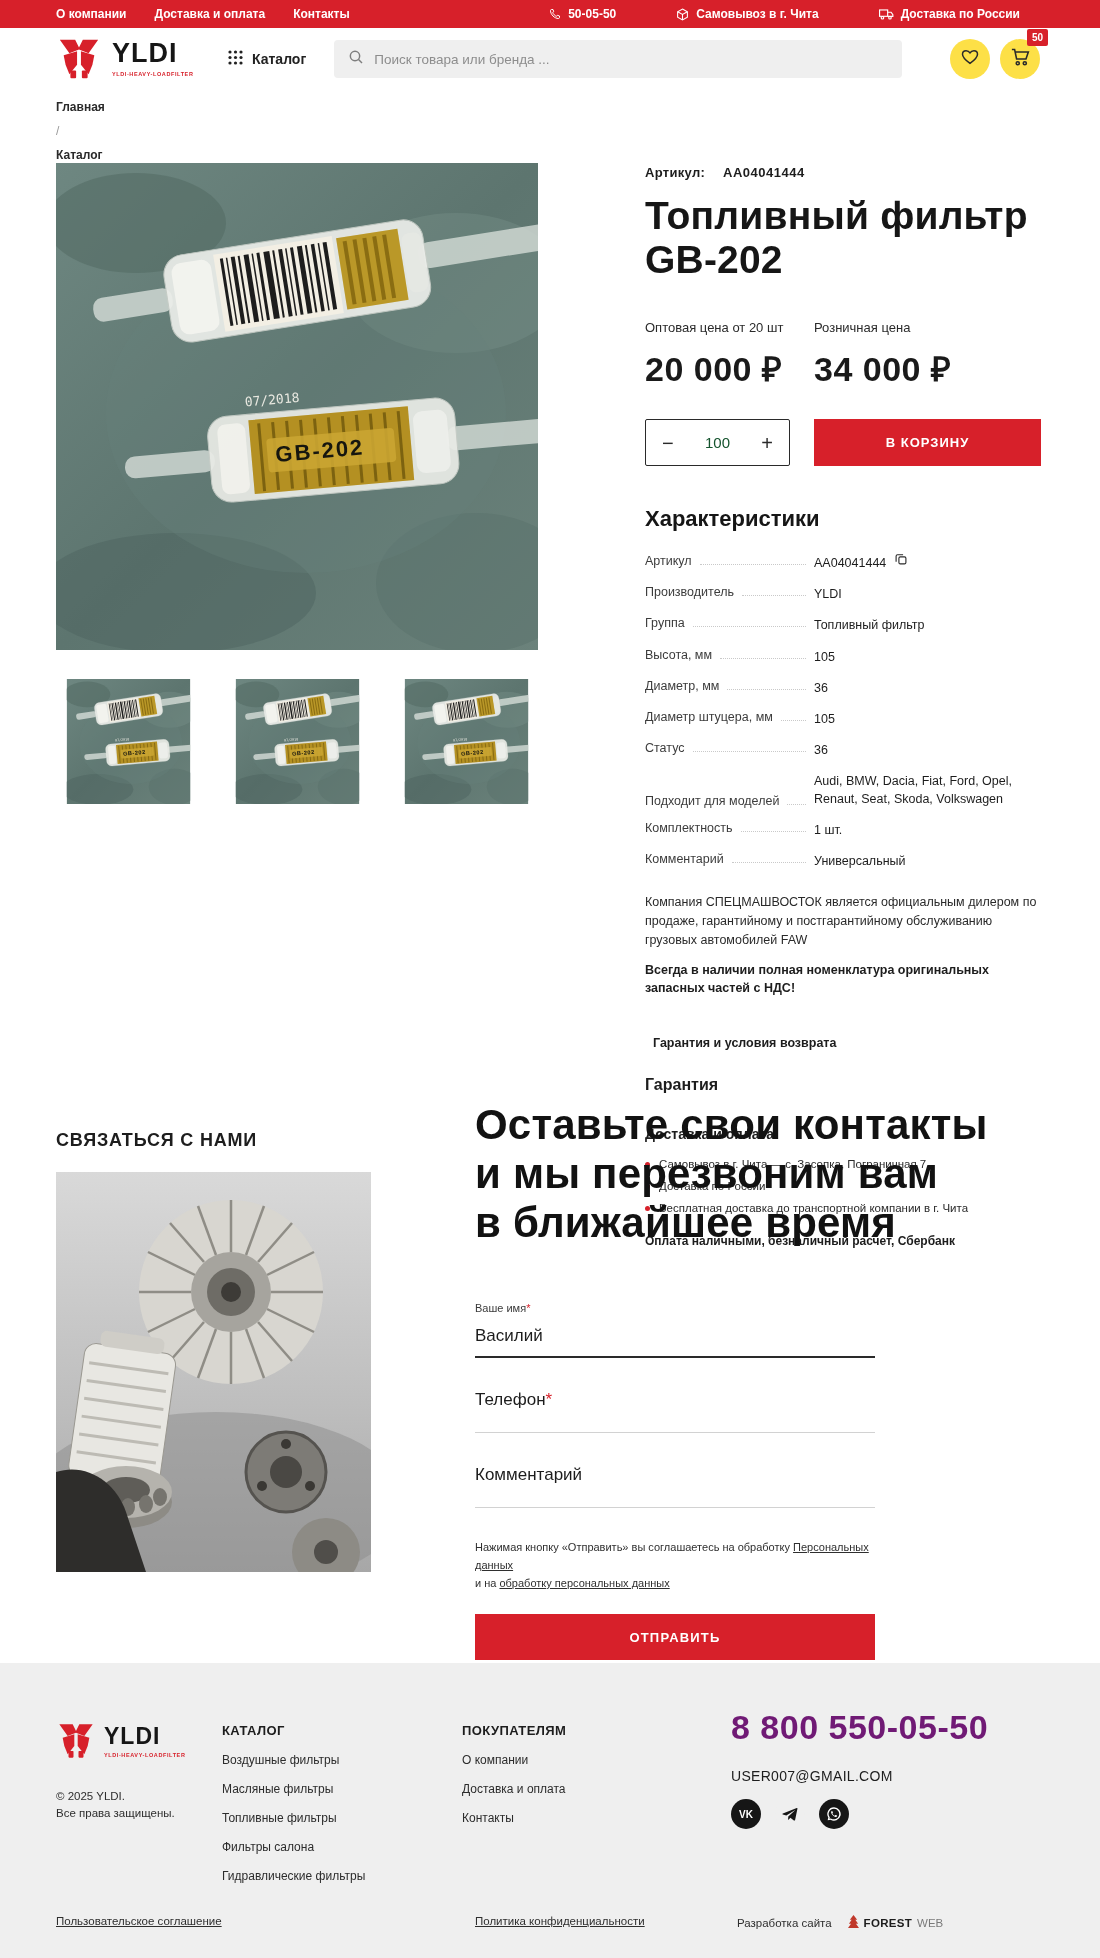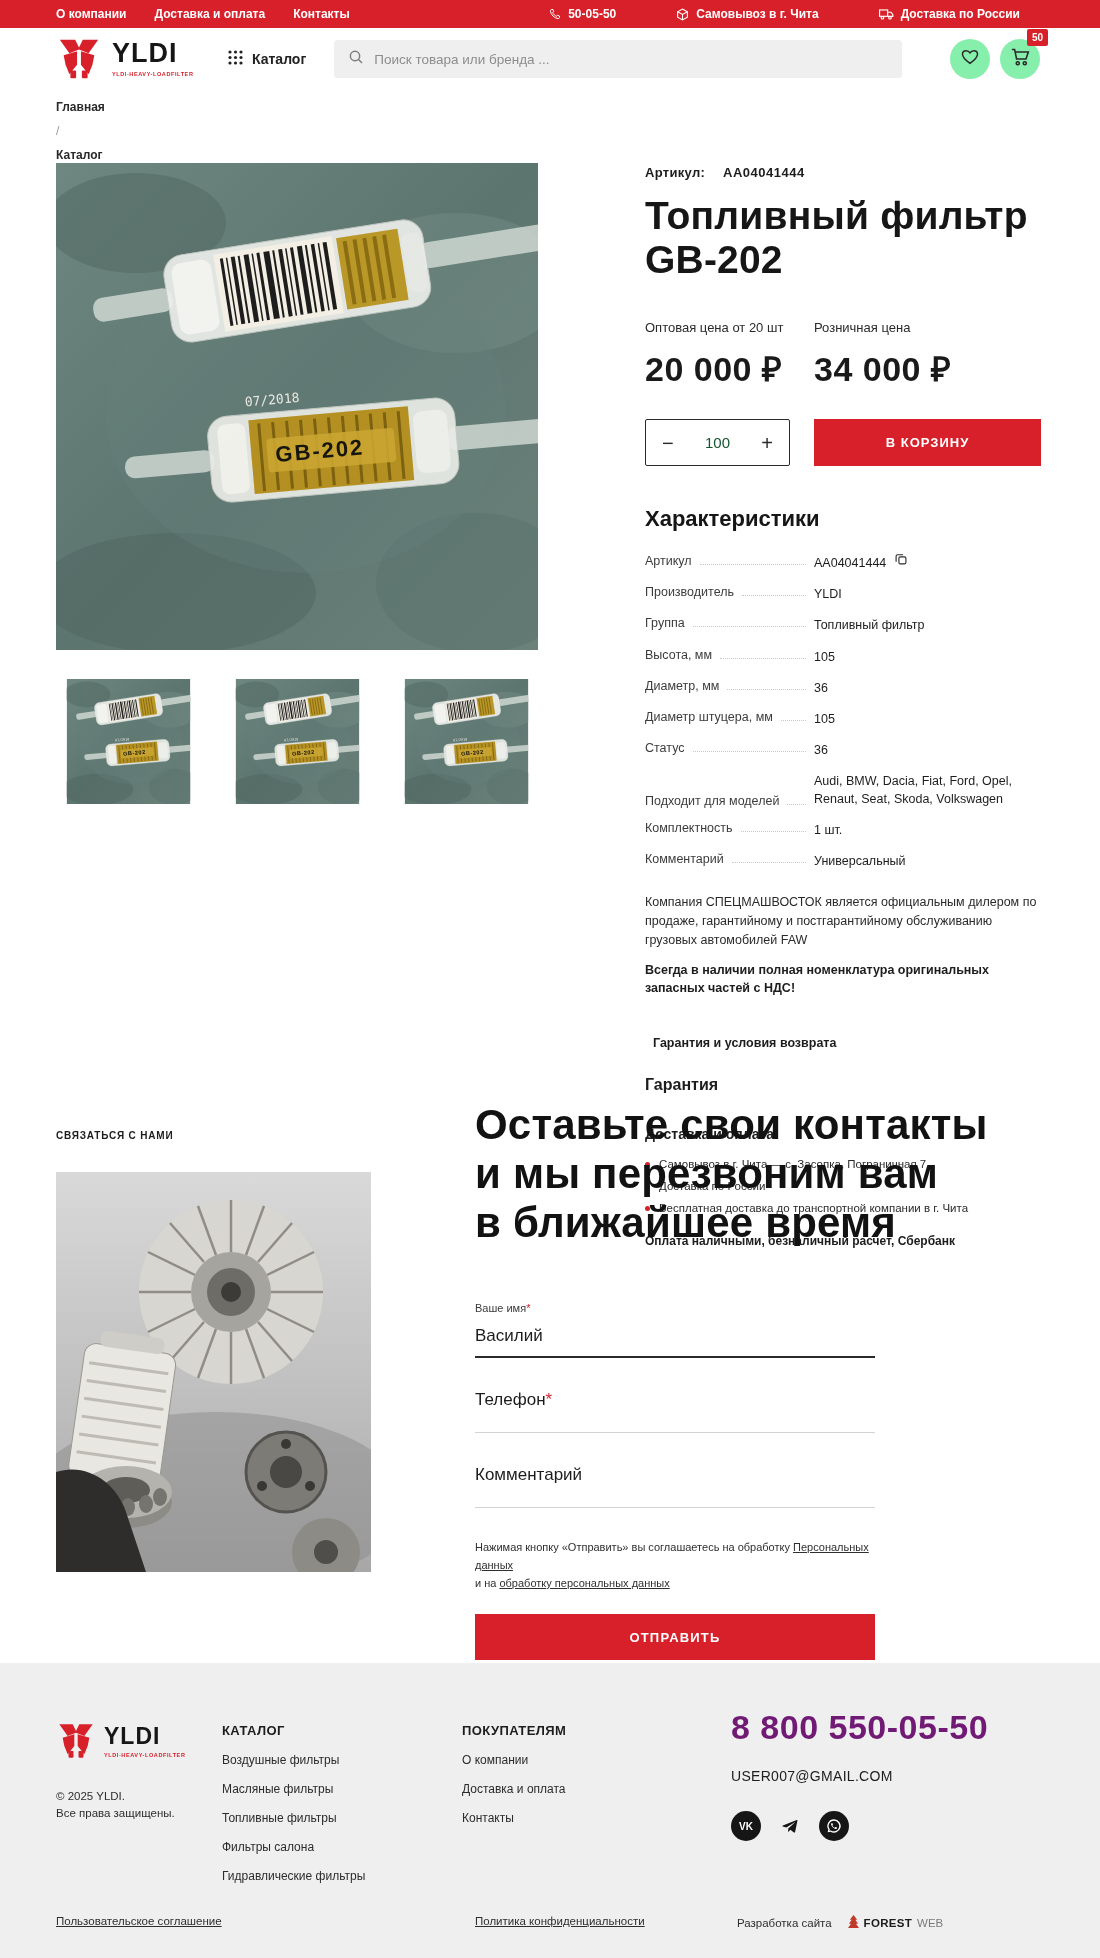--- a/index.html
+++ b/index.html
@@ -28,21 +28,21 @@
   .logo-word { font-size:27px; font-weight:700; letter-spacing:1px; color:#161616; line-height:1; }
   .logo-sub { font-size:5.5px; letter-spacing:.6px; color:#d7202a; margin-top:4px; font-weight:700; }
   .catalog-btn { display:flex; align-items:center; gap:9px; margin-left:22px; cursor:pointer;
     font-size:14px; font-weight:700; color:#222; }
   .search { margin-left:28px; width:568px; height:38px; background:#efefef; border-radius:4px;
     display:flex; align-items:center; padding:0 14px; gap:10px; }
   .search input { border:none; outline:none; background:transparent; font-size:13.5px; color:#444;
     width:100%; font-family:"Liberation Sans", sans-serif; }
   .search input::placeholder { color:#8d8d8d; }
   .hdr-circles { display:flex; gap:10px; margin-left:auto; margin-right:60px; }
-  .circle-btn { width:40px; height:40px; border-radius:50%; background:#86efac; position:relative;
+  .circle-btn { width:40px; height:40px; border-radius:50%; background:#fde047; position:relative;
     display:flex; align-items:center; justify-content:center; cursor:pointer; }
   .cart-badge { position:absolute; right:-8px; top:-10px; background:#d7202a; color:#fff;
     font-size:10px; font-weight:700; padding:3px 5px; border-radius:2px; }
 
   
   .breadcrumb { position:absolute; left:56px; top:100px; font-size:12px; color:#2a2a2a;
     display:flex; gap:10px; font-weight:600;flex-direction:column; }
   .breadcrumb .sep { color:#9a9a9a; font-weight:400; }
   .breadcrumb .muted { color:#bcbcbc; font-weight:400; }
 
@@ -83,21 +83,21 @@
   .pdesc-bold { font-size:12.5px; font-weight:700; color:#1d1d1d; margin-top:10px; line-height:1.5; }
   .warr-small { font-size:12.5px; font-weight:700; margin-top:38px;padding-left:8px; }
   .warr-title { font-size:16px; font-weight:800; margin-top:26px; }
   .deliv-title { font-size:14px; font-weight:800; margin-top:32px; }
   .deliv-list { margin-top:16px; }
   .deliv-item { display:flex; align-items:flex-start; gap:9px; font-size:11.5px; color:#2a2a2a; margin-bottom:10px; }
   .dot { width:5px; height:5px; border-radius:50%; background:#d7202a; flex:0 0 auto; margin-top:4px; }
   .pay-bold { font-size:12px; font-weight:700; margin-top:20px; }
 
   
-  .contact-label { position:absolute; left:56px; top:1130px; font-size:10px; font-weight:700;
+  .contact-label { position:absolute; left:56px; top:1130px; font-size:18px; font-weight:700;
     letter-spacing:.8px; color:#1d1d1d; }
   .contact-photo { position:absolute; left:56px; top:1172px; width:315px; height:400px; overflow:hidden; }
   .contact-photo svg { display:block; width:100%; height:100%; }
   .contact-head { position:absolute; left:475px; top:1100px; font-size:42px; font-weight:800;
     line-height:1.17; color:#121212; letter-spacing:.2px; }
   .form { position:absolute; left:475px; top:1286px; width:400px;margin-top:12px; }
   .f-small-label { font-size:11px; color:#3a3a3a; }
   .req { color:#d7202a; }
   .f-value { font-size:17px; color:#1c1c1c; margin-top:10px; }
   .line-dark { border-bottom:2px solid #2a2a2a; margin-top:10px; }
@@ -113,21 +113,21 @@
   .f-logo .logo-word { font-size:23px; }
   .f-logo .logo-mark { width:40px; height:40px; }
   .f-copy { position:absolute; left:56px; top:125px; font-size:11.5px; color:#2e2e2e; line-height:1.5; }
   .f-col-title { font-size:13px; font-weight:800; color:#1d1d1d; letter-spacing:.4px; }
   .f-col { position:absolute; top:60px; }
   .f-col a { display:block; font-size:12px; color:#2c2c2c; text-decoration:none; margin-top:15px; }
   .f-col-catalog { left:222px; }
   .f-col-buyers { left:462px; }
   .f-phone { position:absolute; left:731px; top:45px; font-size:34px; font-weight:800; color:#701a75; letter-spacing:.5px; }
   .f-email { position:absolute; left:731px; top:105px; font-size:14px; color:#1d1d1d; letter-spacing:.3px; text-decoration:none; }
-  .f-social { position:absolute; left:731px; top:148px; display:flex; gap:14px; }
+  .f-social { position:absolute; left:731px; top:136px; display:flex; gap:14px; }
   .soc { width:30px; height:30px; border-radius:50%; background:#161616; display:flex;
     align-items:center; justify-content:center; color:#fff; font-size:10px; font-weight:700; cursor:pointer; }
   .soc.light { background:#efefef; border:0; color:#161616; }
   .f-bottom { position:absolute; left:0; top:252px; width:1100px; font-size:11.5px; color:#2e2e2e; }
   .f-bottom a { color:#2e2e2e; }
   .fb-left { position:absolute; left:56px; }
   .fb-mid { position:absolute; left:475px; }
   .fb-right { position:absolute; left:737px; display:flex; gap:16px; align-items:center; }
   .fweb { display:flex; align-items:center; gap:5px; font-size:11.5px; }
   .fweb b { font-weight:800; color:#1c1c1c; letter-spacing:.3px; }

